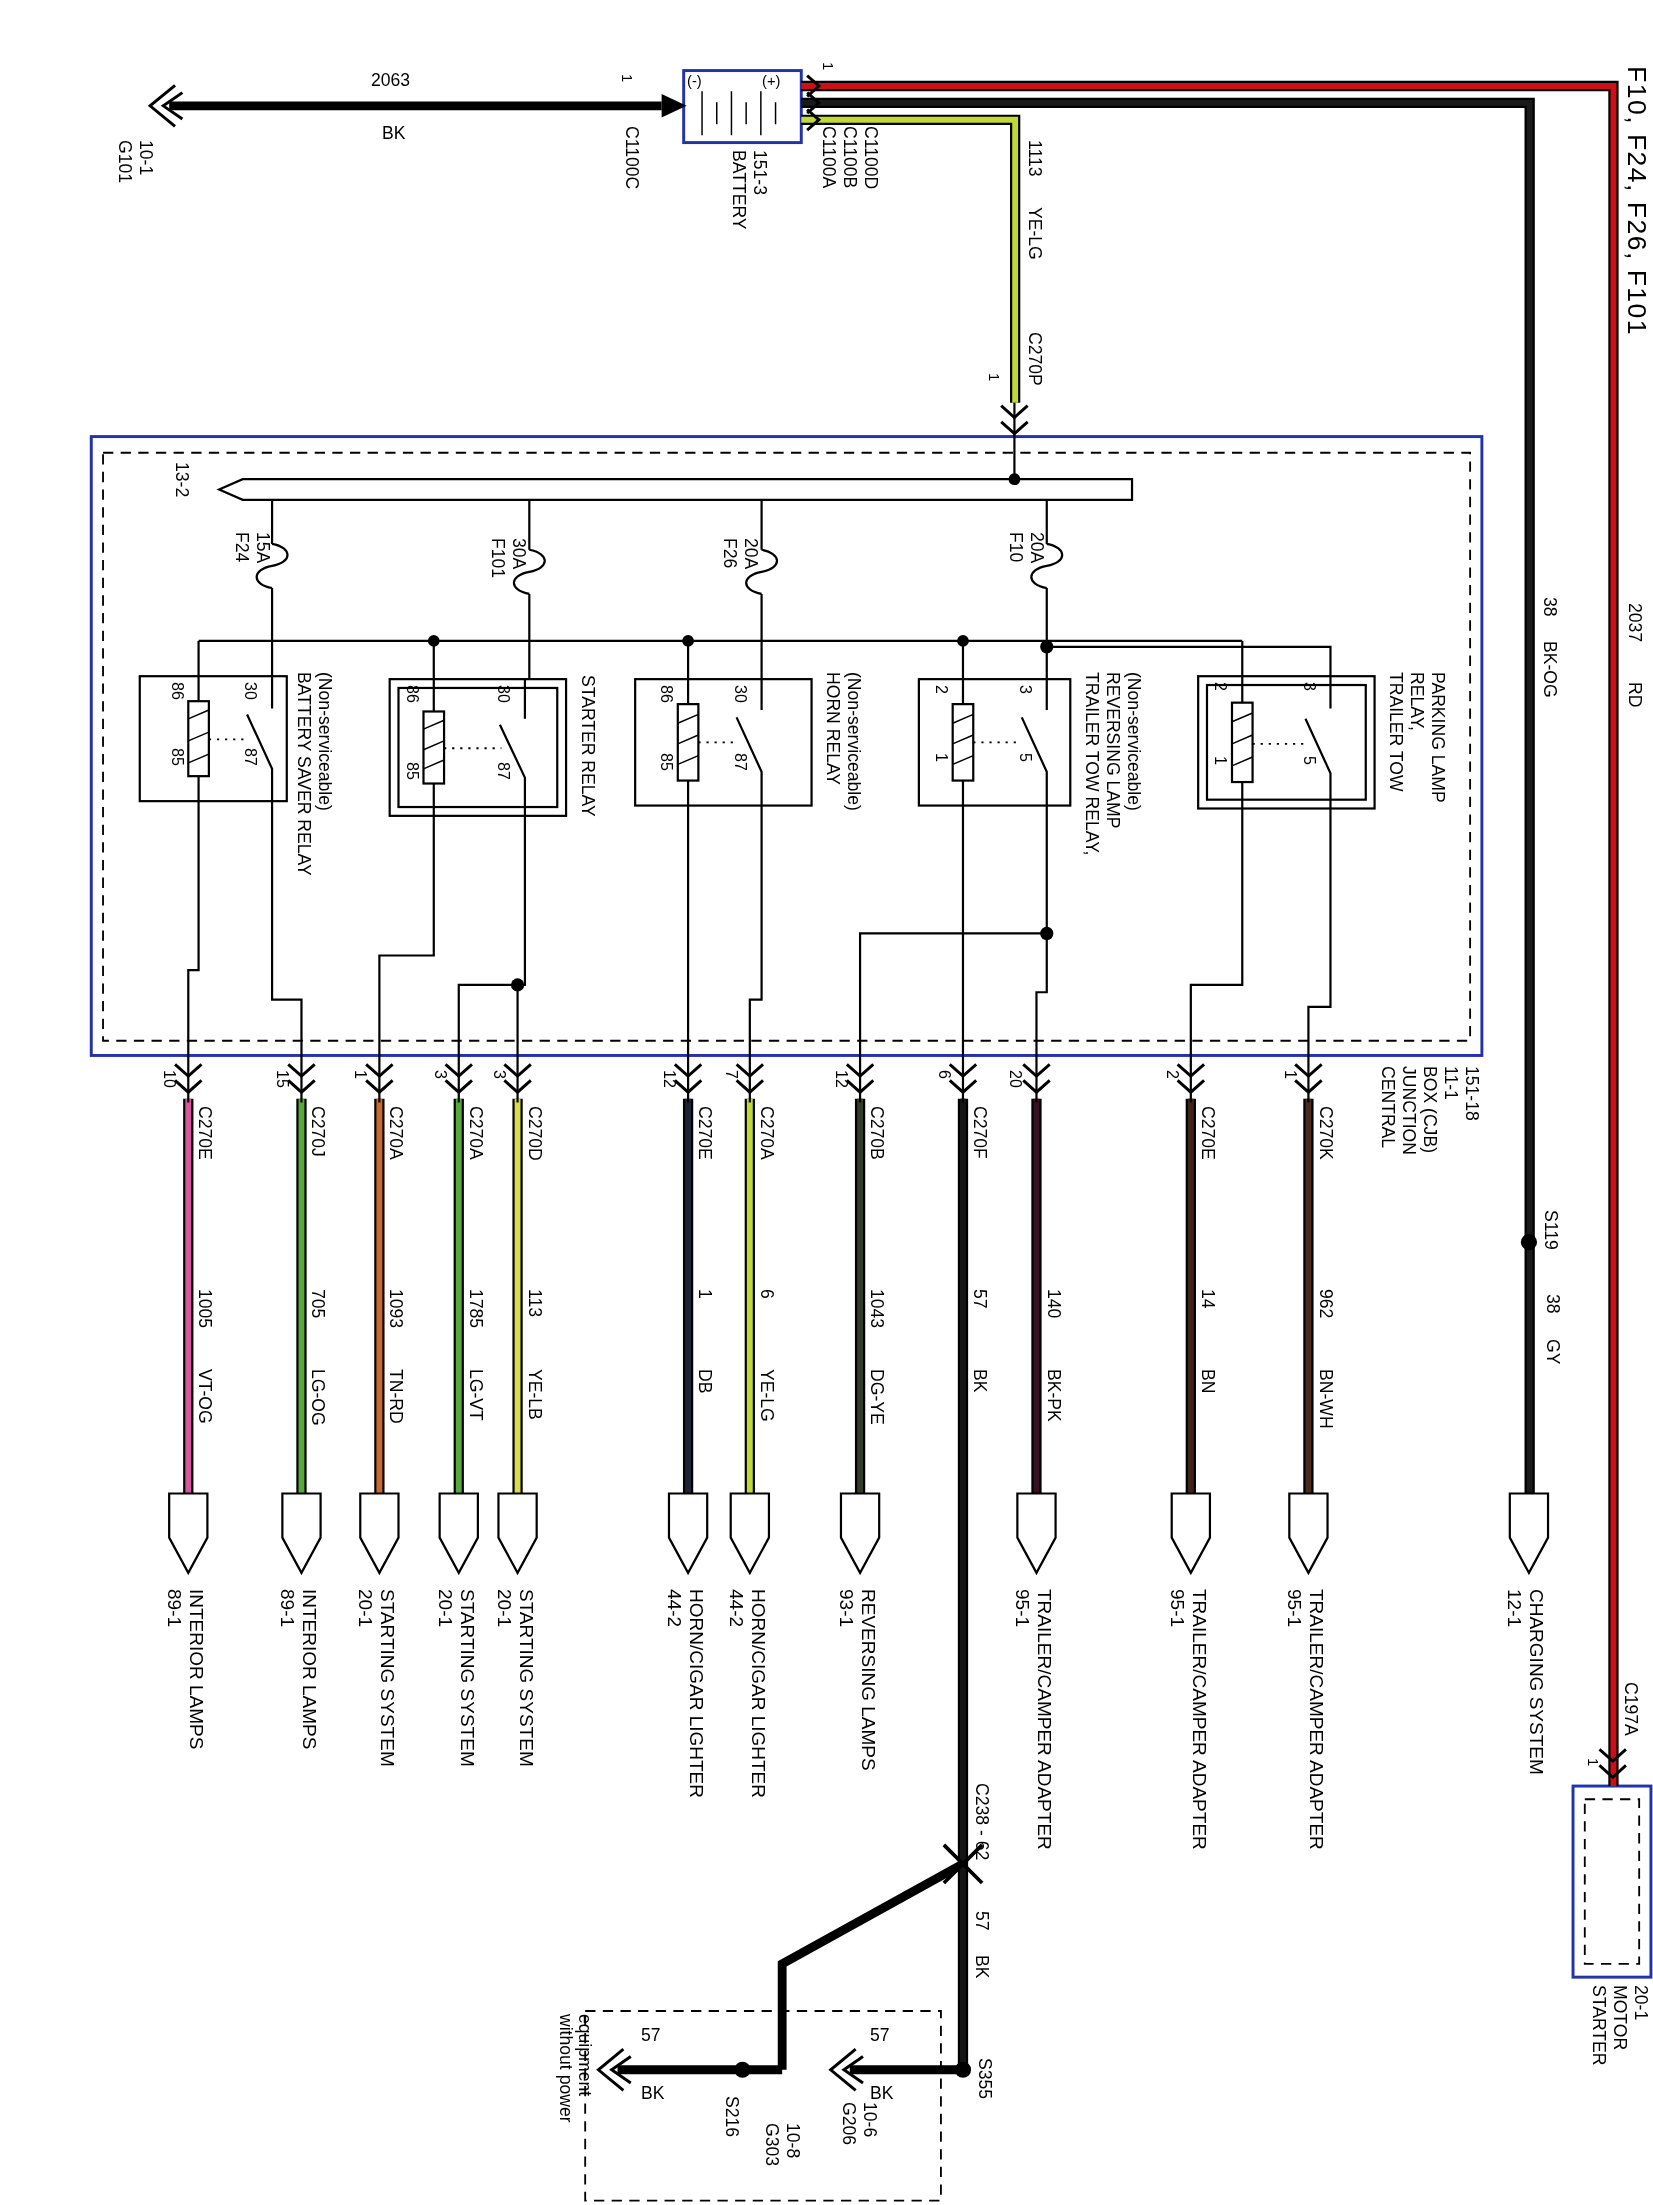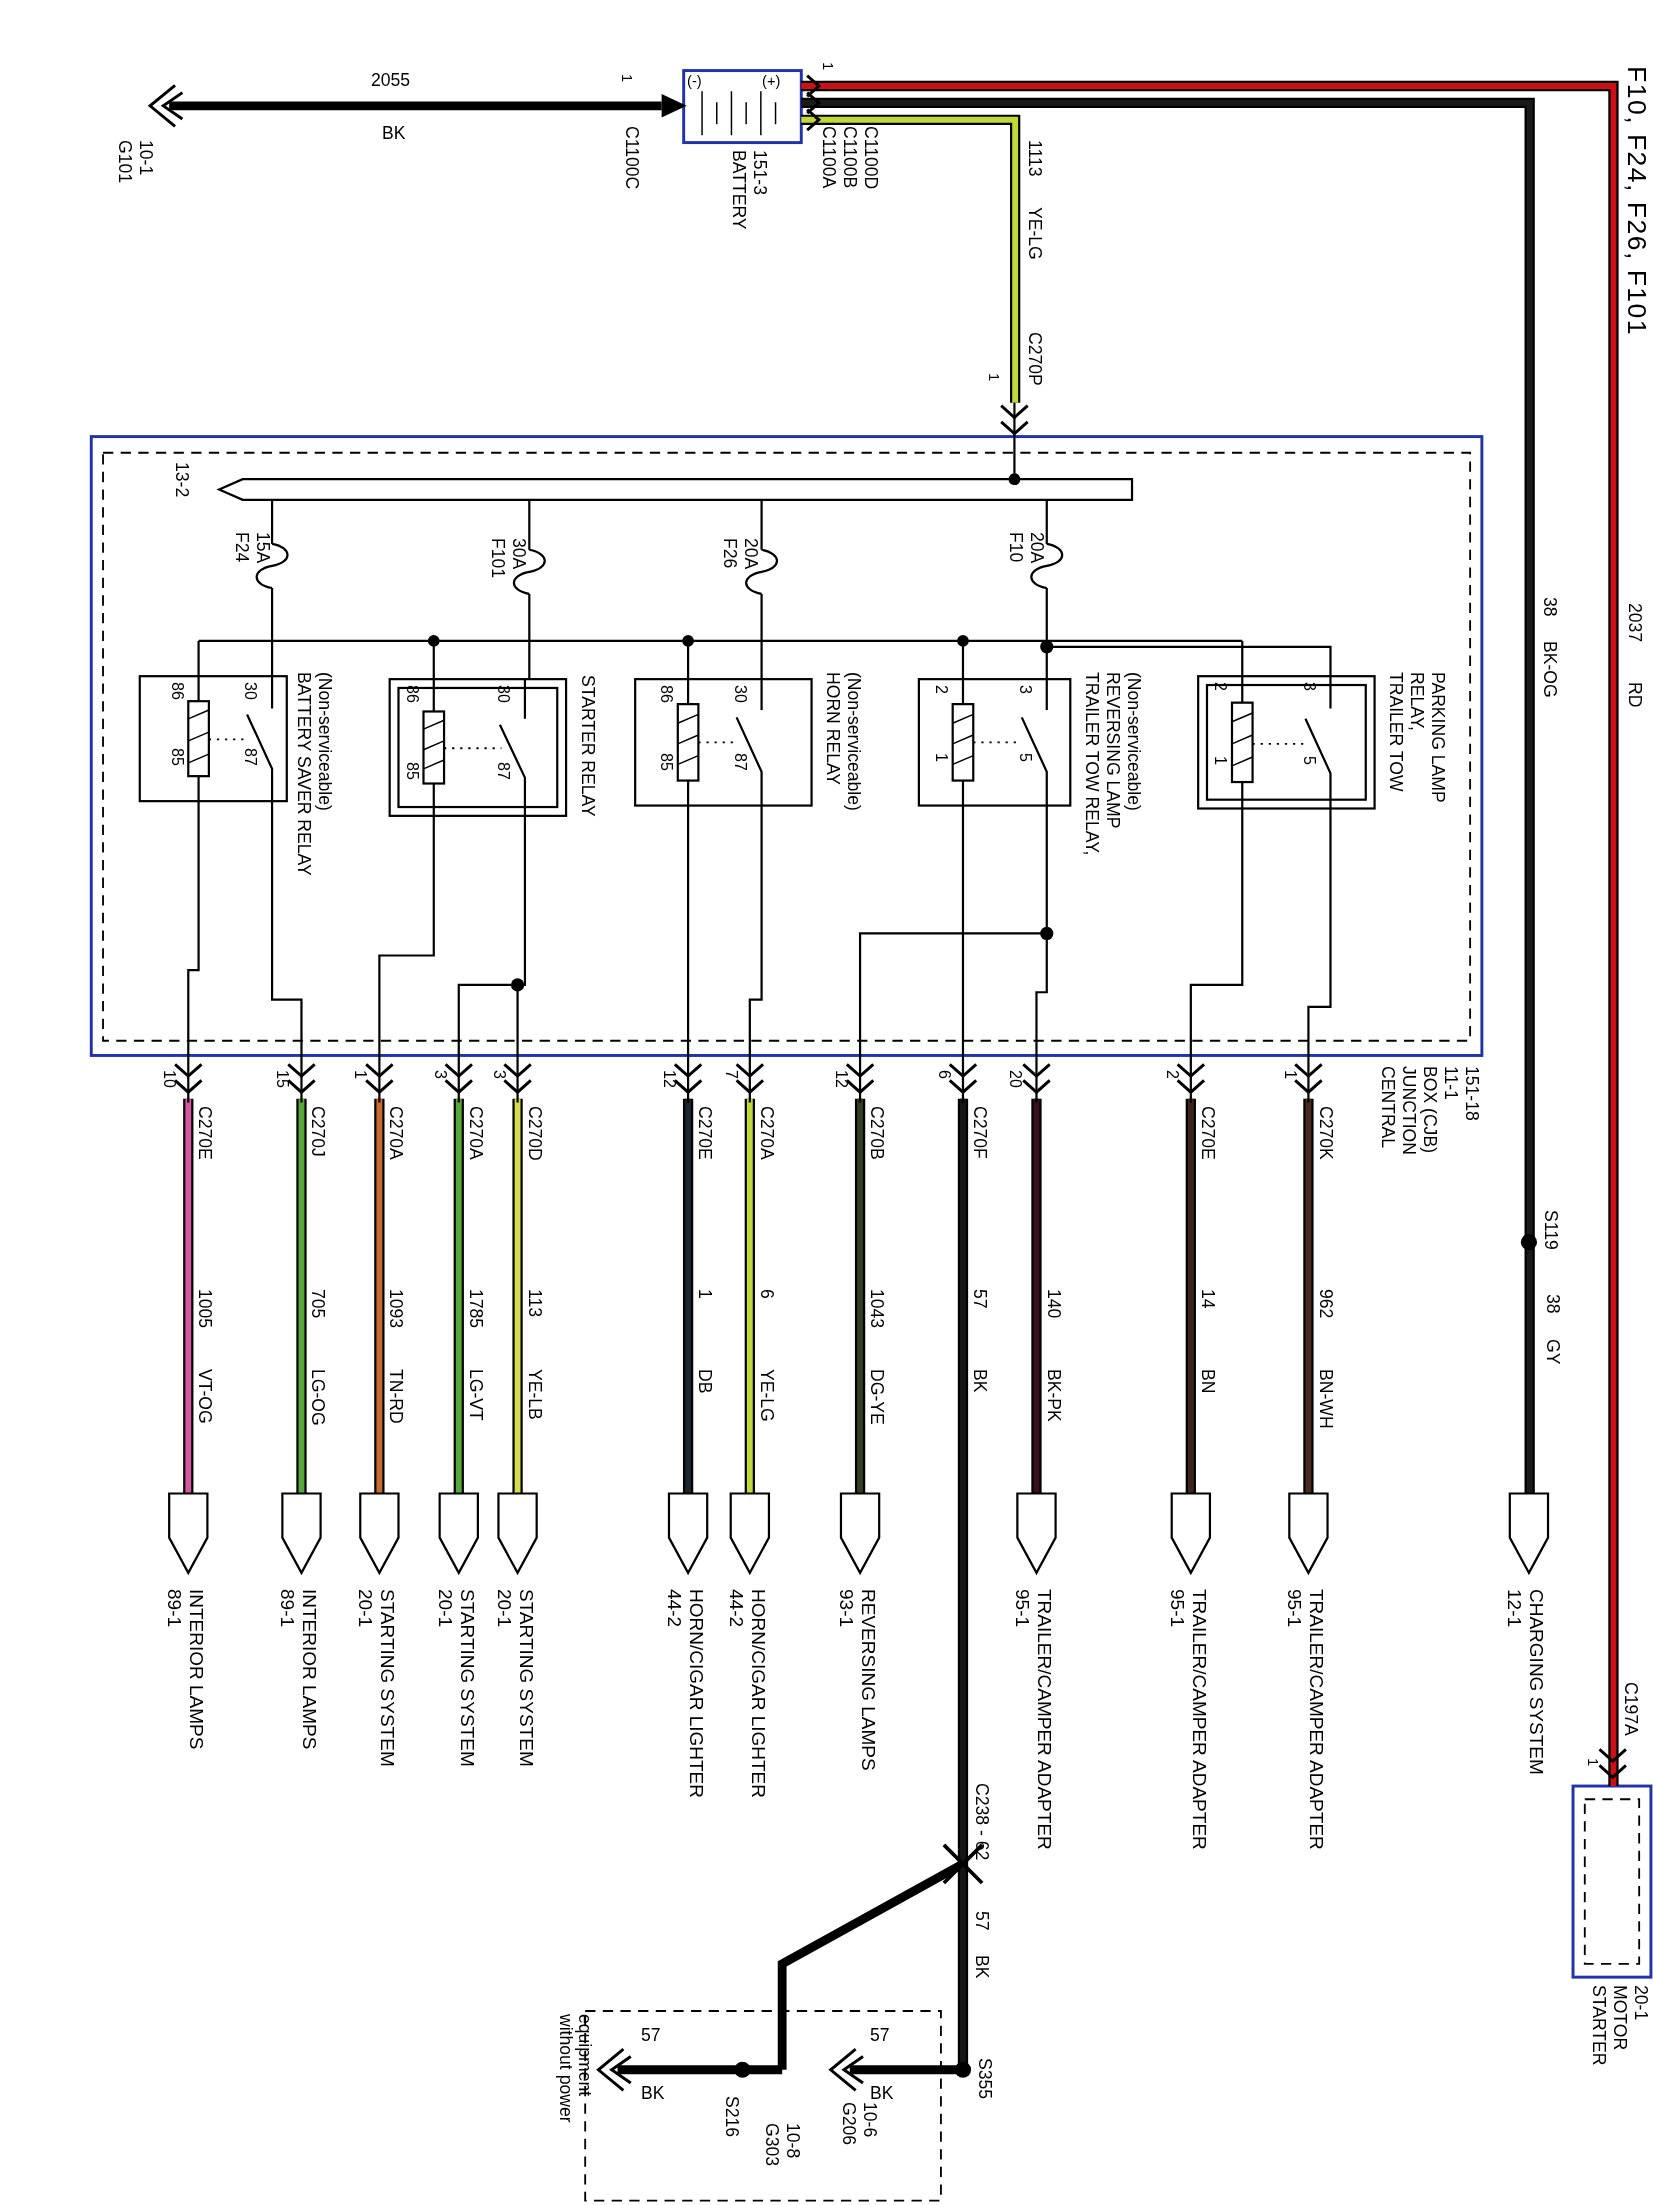--- a/index.html
+++ b/index.html
@@ -254,21 +254,21 @@
     <circle class="dt" cx="2080" cy="1690" r="11"></circle>
     <circle class="dt" cx="1010" cy="2816" r="11"></circle>
     <circle class="dt" cx="1310" cy="2816" r="11"></circle>
   </g>
 </svg>
 
 <div class="vg" style="left:115px;top:140px;">
   <div>G101</div>
   <div>10-1</div>
 </div>
-<div class="h" style="left:371px;top:72px;">2055</div>
+<div class="h" style="left:371px;top:72px;">2063</div>
 <div class="h" style="left:382px;top:125px;">BK</div>
 <div class="v f20" style="left:619px;top:74px;">1</div>
 <div class="v" style="left:623px;top:126px;">C1100C</div>
 
 <div class="h f20" style="left:687px;top:74px;">(-)</div>
 <div class="h f20" style="left:762px;top:74px;">(+)</div>
 <div class="vg" style="left:729px;top:150px;">
   <div>BATTERY</div>
   <div>151-3</div>
 </div>

